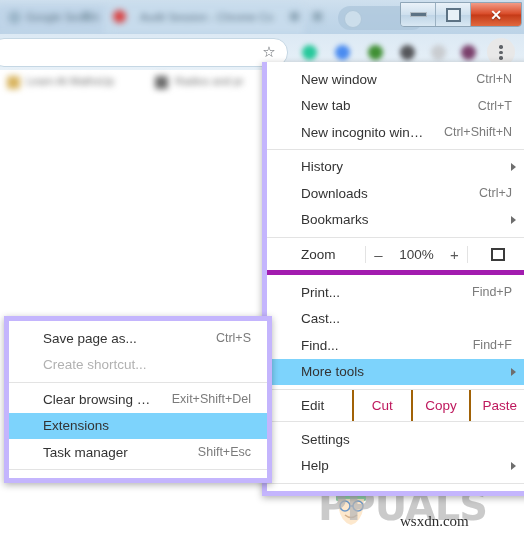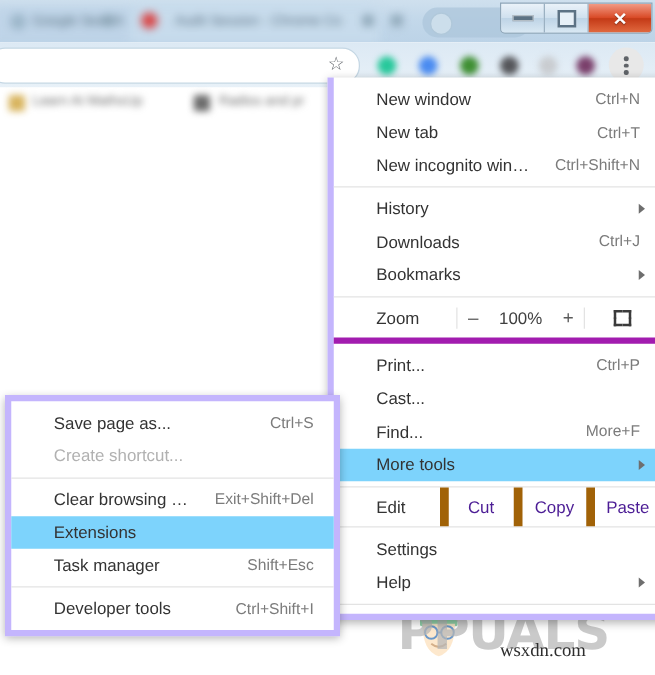--- a/index.html
+++ b/index.html
@@ -331,23 +331,23 @@
     display: flex;
     align-items: center;
     padding-left: 34px;
     box-sizing: border-box;
   }
   .edit-btn {
     flex: 1 1 0;
     display: flex;
     align-items: center;
     justify-content: center;
-    border-left: 7px solid #a16207;
+    border-left: 2px solid #a16207;
     font-size: 13.5px;
-    color: #4c1d95;
+    color: #be185d;
   }
 </style>
 </head>
 <body>
 
 <div id="browser-window">
 
   <div id="titlebar">
 
     <div id="tabstrip-blur">
@@ -469,28 +469,28 @@
             <i class="bl"></i>
             <i class="br"></i>
         </span>
       </div>
     </div>
 
     <div style="height:4px;"></div>
 
     <div class="menu-row">
       <span class="label">Print...</span>
-      <span class="accel">Ctrl+P</span>
+      <span class="accel">Find+P</span>
     </div>
     <div class="menu-row">
       <span class="label">Cast...</span>
     </div>
     <div class="menu-row">
       <span class="label">Find...</span>
-      <span class="accel">More+F</span>
+      <span class="accel">Find+F</span>
     </div>
     <div class="menu-row highlight">
       <span class="label">More tools</span>
       <span class="arrow"></span>
     </div>
 
     <div style="height:4px;"></div>
 
     <div class="edit-row">
       <div class="edit-label">Edit</div>
@@ -535,21 +535,17 @@
     <div class="menu-row highlight">
       <span class="label">Extensions</span>
     </div>
     <div class="menu-row">
       <span class="label">Task manager</span>
       <span class="accel">Shift+Esc</span>
     </div>
 
     <div class="menu-sep"></div>
 
-    <div class="menu-row">
-      <span class="label">Developer tools</span>
-      <span class="accel">Ctrl+Shift+I</span>
-    </div>
 
     <div class="menu-pad-bot"></div>
   </div>
 
 </div>
 
 </body></html>

